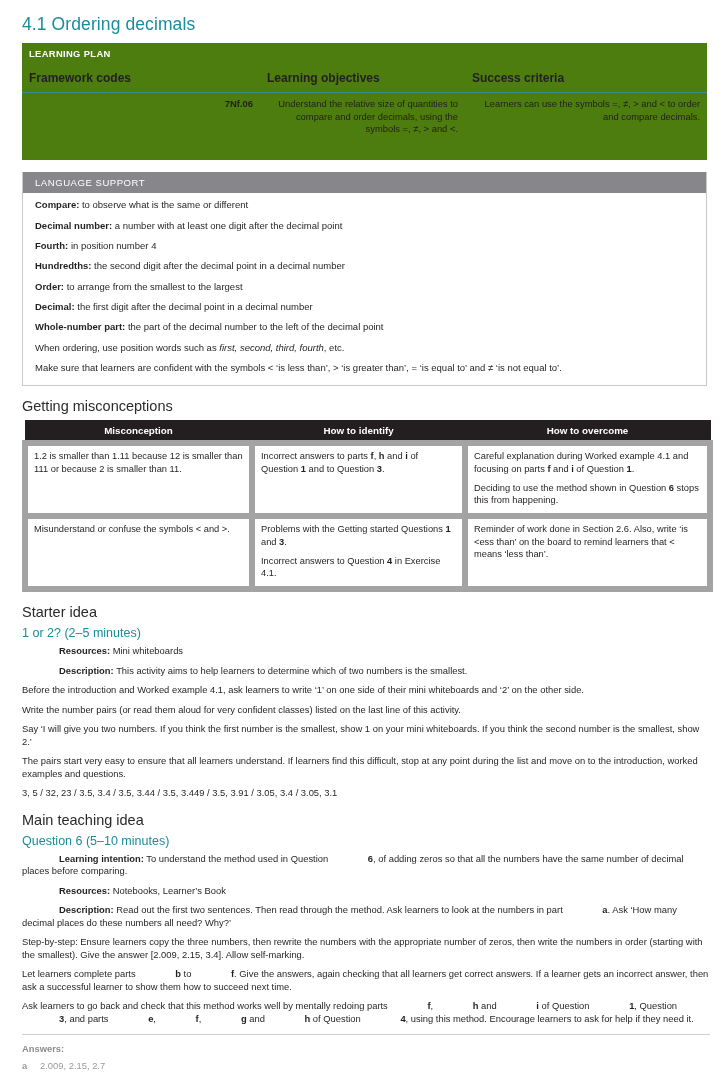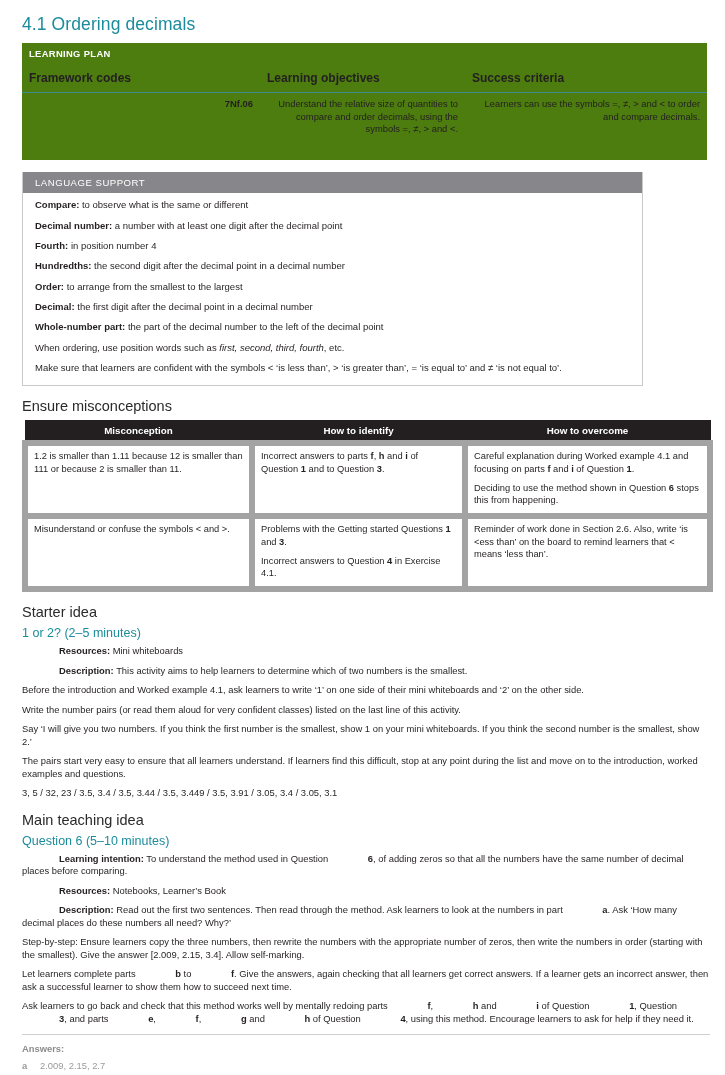--- a/index.html
+++ b/index.html
@@ -77,21 +77,21 @@
     height: 56px;
     text-align: right;
   }
   table.lp tr.lp-body td.code { font-weight: bold; }
   .lp-c1 { width: 238px; }
   .lp-c2 { width: 205px; }
   .lp-c3 { width: 242px; }
 
   
   .ls-wrap {
-    width: 621px;
+    width: 685px;
     margin: 12px 0 0 2px;
     border: 1px solid #c9c9c9;
     border-top: none;
     box-sizing: border-box;
   }
   .ls-banner {
     background: #87878b;
     color: #ffffff;
     font-size: 9.6px;
     font-weight: normal;
@@ -210,21 +210,21 @@
       <p class="ls-line"><b>Fourth:</b><span> in position number 4</span></p>
       <p class="ls-line"><b>Hundredths:</b><span> the second digit after the decimal point in a decimal number</span></p>
       <p class="ls-line"><b>Order:</b><span> to arrange from the smallest to the largest</span></p>
       <p class="ls-line"><b>Decimal:</b><span> the first digit after the decimal point in a decimal number</span></p>
       <p class="ls-line"><b>Whole-number part:</b><span> the part of the decimal number to the left of the decimal point</span></p>
       <p class="ls-line"><span>When ordering, use position words such as </span><i>first, second, third, fourth</i><span>, etc.</span></p>
       <p class="ls-line">Make sure that learners are confident with the symbols &lt; ‘is less than’, &gt; ‘is greater than’, = ‘is equal to’ and ≠ ‘is not equal to’.</p>
     </div>
   </div>
 
-  <h2 class="section-heading">Ensure misconceptions</h2>
+  <h2 class="section-heading">Getting misconceptions</h2>
   <table class="cm">
     <colgroup>
         <col class="cm-c1">
         <col class="cm-c2">
         <col class="cm-c3">
       </colgroup>
     <thead>
       <tr>
         <th>Misconception</th>
         <th>How to identify</th>

